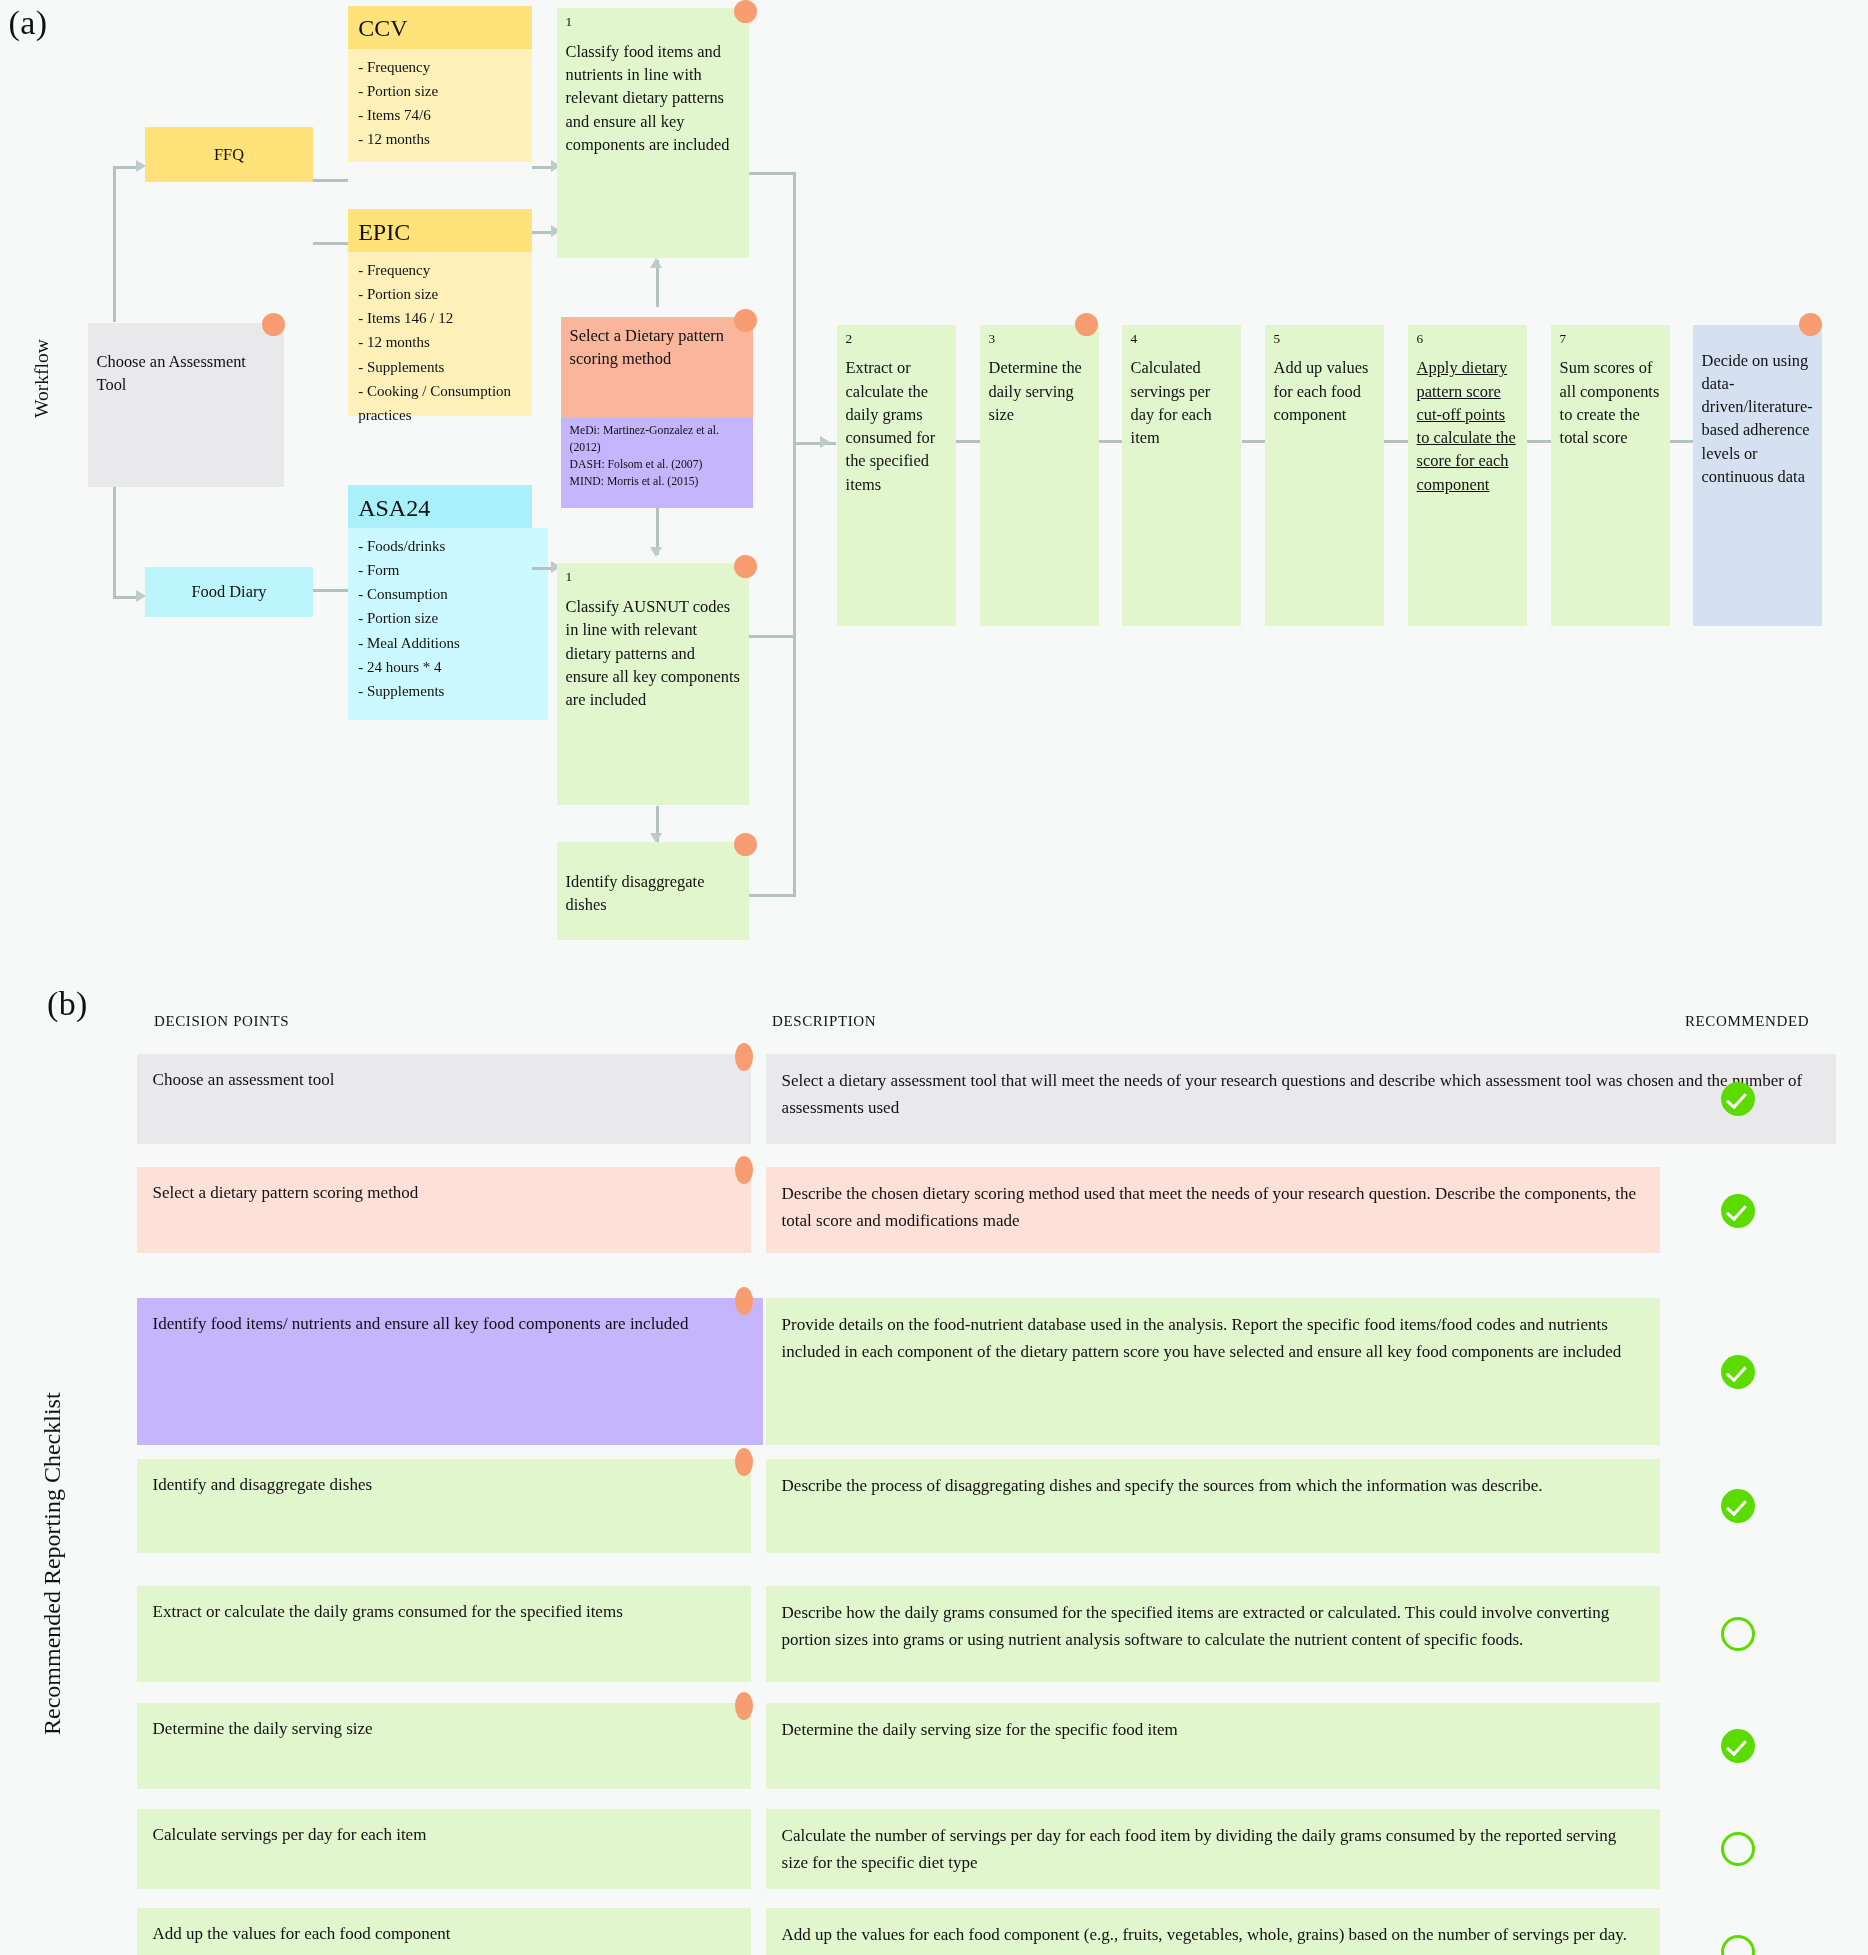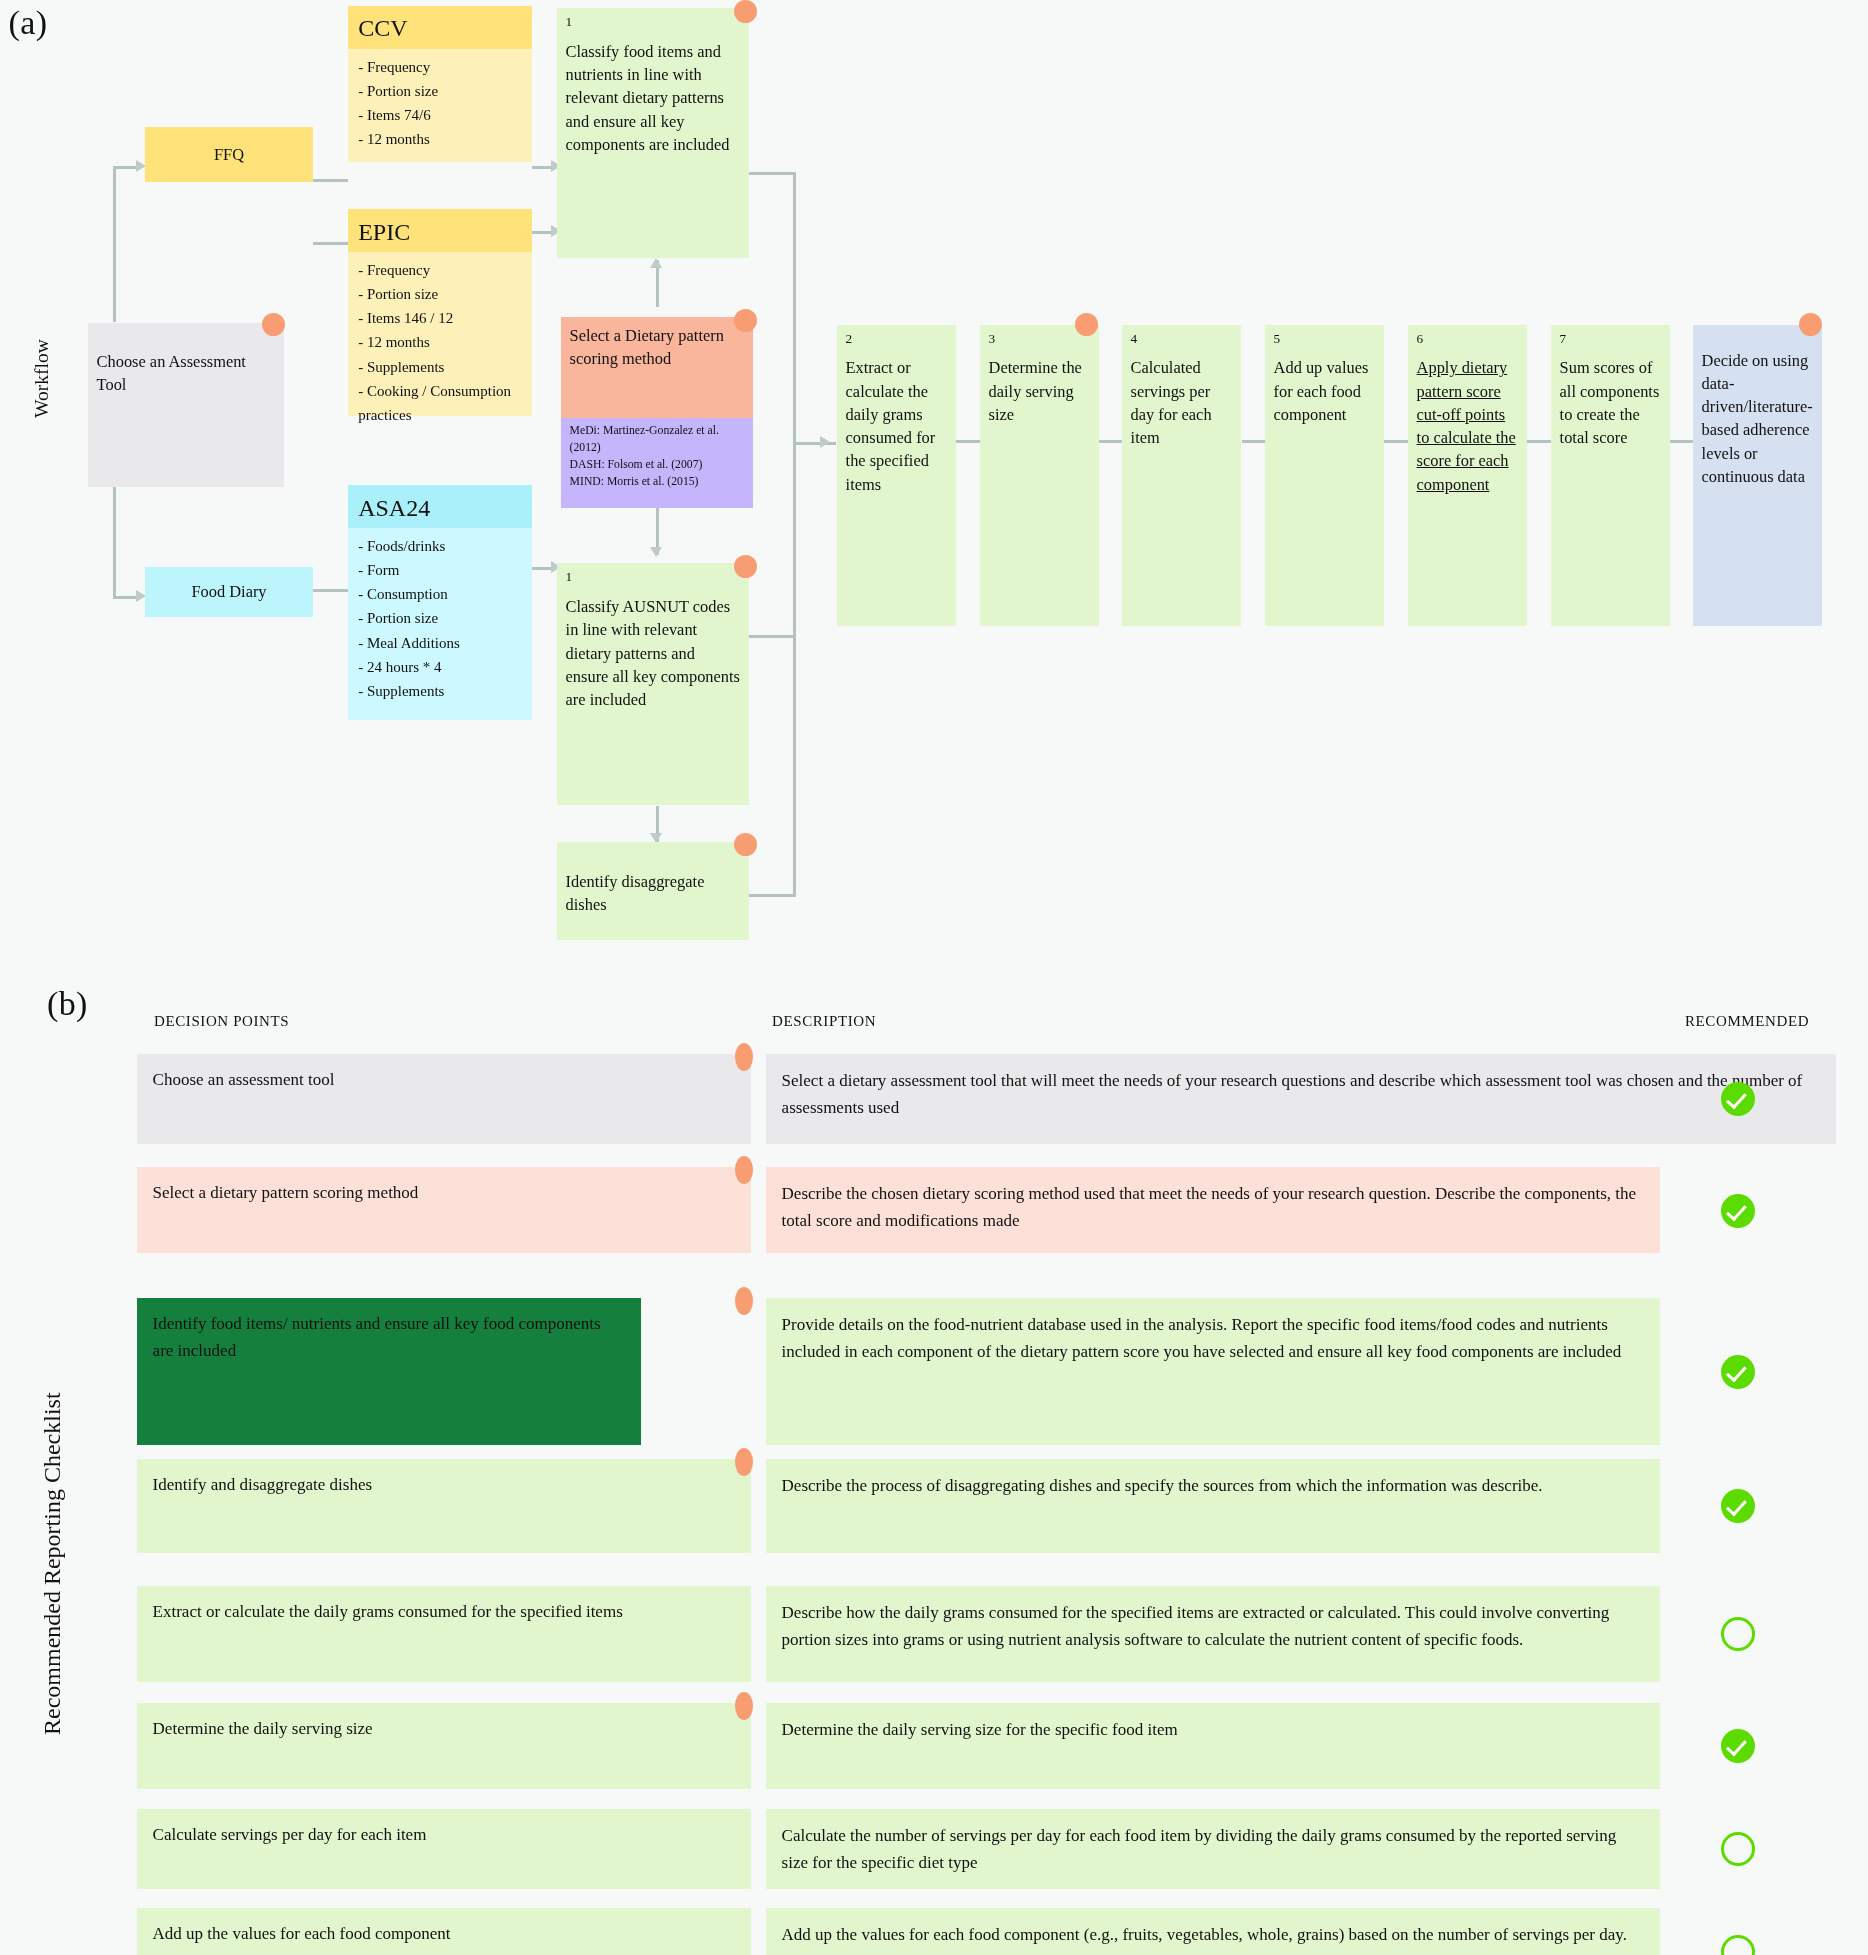--- a/index.html
+++ b/index.html
@@ -168,21 +168,21 @@
     <div>- Items 146 / 12</div>
     <div>- 12 months</div>
     <div>- Supplements</div>
     <div>- Cooking / Consumption practices</div>
   </div>
 </div>
 
 <div class="box cyan-hd" style="left:348px;top:485px;width:184px;height:43px;">
   <div class="tool-title">ASA24</div>
 </div>
-<div class="box cyan-bd" style="left:348px;top:528px;width:184px;height:192px;">
+<div class="box cyan-bd" style="left:348px;top:528px;width:200px;height:192px;">
   <div class="tool-list">
     <div>- Foods/drinks</div>
     <div>- Form</div>
     <div>- Consumption</div>
     <div>- Portion size</div>
     <div>- Meal Additions</div>
     <div>- 24 hours * 4</div>
     <div>- Supplements</div>
   </div>
 </div>
@@ -312,21 +312,21 @@
     <div class="check-wrap" style="left: 1721px; top: 1082px;">
       <div class="tick-on"></div>
     </div>
     <div class="dot" style="left: 735px; top: 1043px; width: 18px; height: 28px;"></div>
     <div class="cl-dp" style="left: 137px; top: 1167px; width: 614px; min-height: 86px; background: rgb(253, 224, 216);">Select a dietary pattern scoring method</div>
     <div class="cl-desc" style="left: 766px; top: 1167px; width: 894px; min-height: 86px; background: rgb(253, 224, 216);">Describe the chosen dietary scoring method used that meet the needs of your research question. Describe the components, the total score and modifications made</div>
     <div class="check-wrap" style="left: 1721px; top: 1194px;">
       <div class="tick-on"></div>
     </div>
     <div class="dot" style="left: 735px; top: 1156px; width: 18px; height: 28px;"></div>
-    <div class="cl-dp" style="left: 137px; top: 1298px; width: 504px; min-height: 147px; background: #15803d;">Identify food items/ nutrients and ensure all key food components are included</div>
+    <div class="cl-dp" style="left: 137px; top: 1298px; width: 626px; min-height: 147px; background: #c4b5fd;">Identify food items/ nutrients and ensure all key food components are included</div>
     <div class="cl-desc" style="left: 766px; top: 1298px; width: 894px; min-height: 147px; background: rgb(225, 246, 205);">Provide details on the food-nutrient database used in the analysis. Report the specific food items/food codes and nutrients included in each component of the dietary pattern score you have selected and ensure all key food components are included</div>
     <div class="check-wrap" style="left: 1721px; top: 1355px;">
       <div class="tick-on"></div>
     </div>
     <div class="dot" style="left: 735px; top: 1287px; width: 18px; height: 28px;"></div>
     <div class="cl-dp" style="left: 137px; top: 1459px; width: 614px; min-height: 94px; background: rgb(225, 246, 205);">Identify and disaggregate dishes</div>
     <div class="cl-desc" style="left: 766px; top: 1459px; width: 894px; min-height: 94px; background: rgb(225, 246, 205);">Describe the process of disaggregating dishes and specify the sources from which the information was describe.</div>
     <div class="check-wrap" style="left: 1721px; top: 1489px;">
       <div class="tick-on"></div>
     </div>

